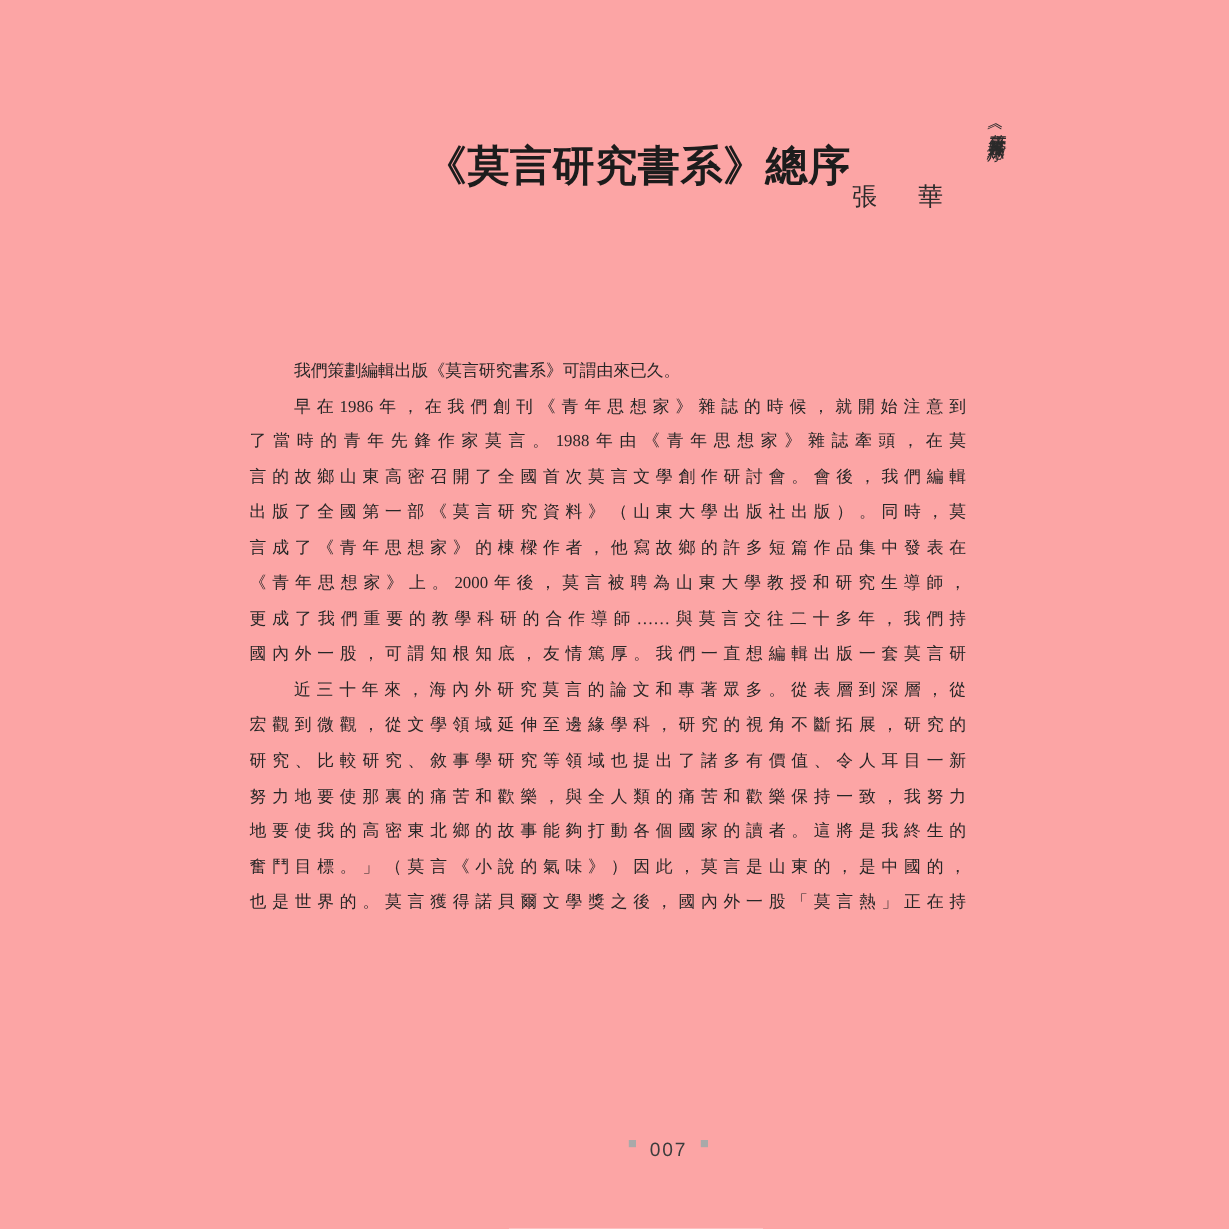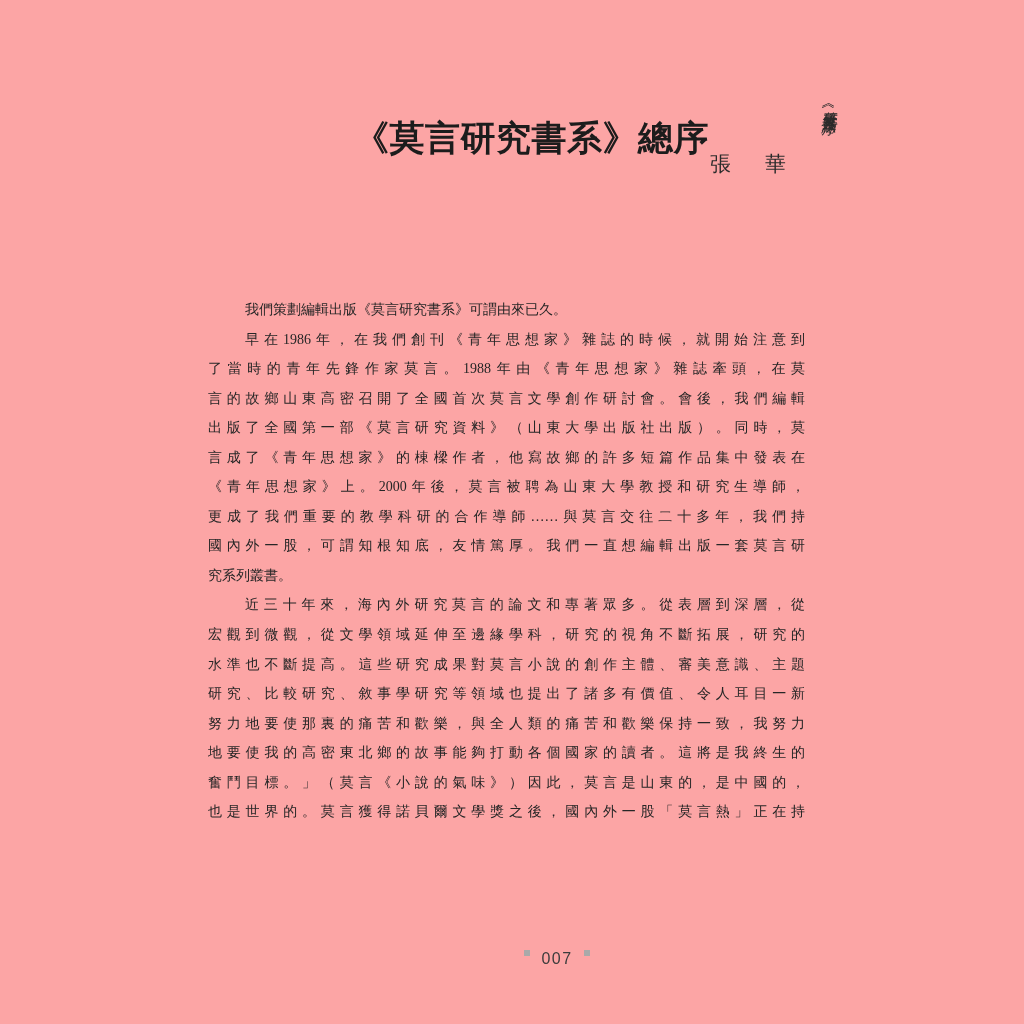--- a/index.html
+++ b/index.html
@@ -104,24 +104,22 @@
   <div class="body-text">
     <div class="line indent jend">我們策劃編輯出版《莫言研究書系》可謂由來已久。</div>
     <div class="line indent">早在1986年，在我們創刊《青年思想家》雜誌的時候，就開始注意到</div>
     <div class="line">了當時的青年先鋒作家莫言。1988年由《青年思想家》雜誌牽頭，在莫</div>
     <div class="line">言的故鄉山東高密召開了全國首次莫言文學創作研討會。會後，我們編輯</div>
     <div class="line">出版了全國第一部《莫言研究資料》（山東大學出版社出版）。同時，莫</div>
     <div class="line">言成了《青年思想家》的棟樑作者，他寫故鄉的許多短篇作品集中發表在</div>
     <div class="line">《青年思想家》上。2000年後，莫言被聘為山東大學教授和研究生導師，</div>
     <div class="line">更成了我們重要的教學科研的合作導師……與莫言交往二十多年，我們持</div>
     <div class="line">國內外一股，可謂知根知底，友情篤厚。我們一直想編輯出版一套莫言研</div>
-    <div class="line jend">究系列叢書。</div>
     <div class="line indent">近三十年來，海內外研究莫言的論文和專著眾多。從表層到深層，從</div>
     <div class="line">宏觀到微觀，從文學領域延伸至邊緣學科，研究的視角不斷拓展，研究的</div>
-    <div class="line">水準也不斷提高。這些研究成果對莫言小說的創作主體、審美意識、主題</div>
     <div class="line">研究、比較研究、敘事學研究等領域也提出了諸多有價值、令人耳目一新</div>
     <div class="line">努力地要使那裏的痛苦和歡樂，與全人類的痛苦和歡樂保持一致，我努力</div>
     <div class="line">地要使我的高密東北鄉的故事能夠打動各個國家的讀者。這將是我終生的</div>
     <div class="line">奮鬥目標。」（莫言《小說的氣味》）因此，莫言是山東的，是中國的，</div>
     <div class="line">也是世界的。莫言獲得諾貝爾文學獎之後，國內外一股「莫言熱」正在持</div>
   </div>
 
   <div class="folio">
     <span class="folio-square"></span>
     <span class="folio-number">007</span>

